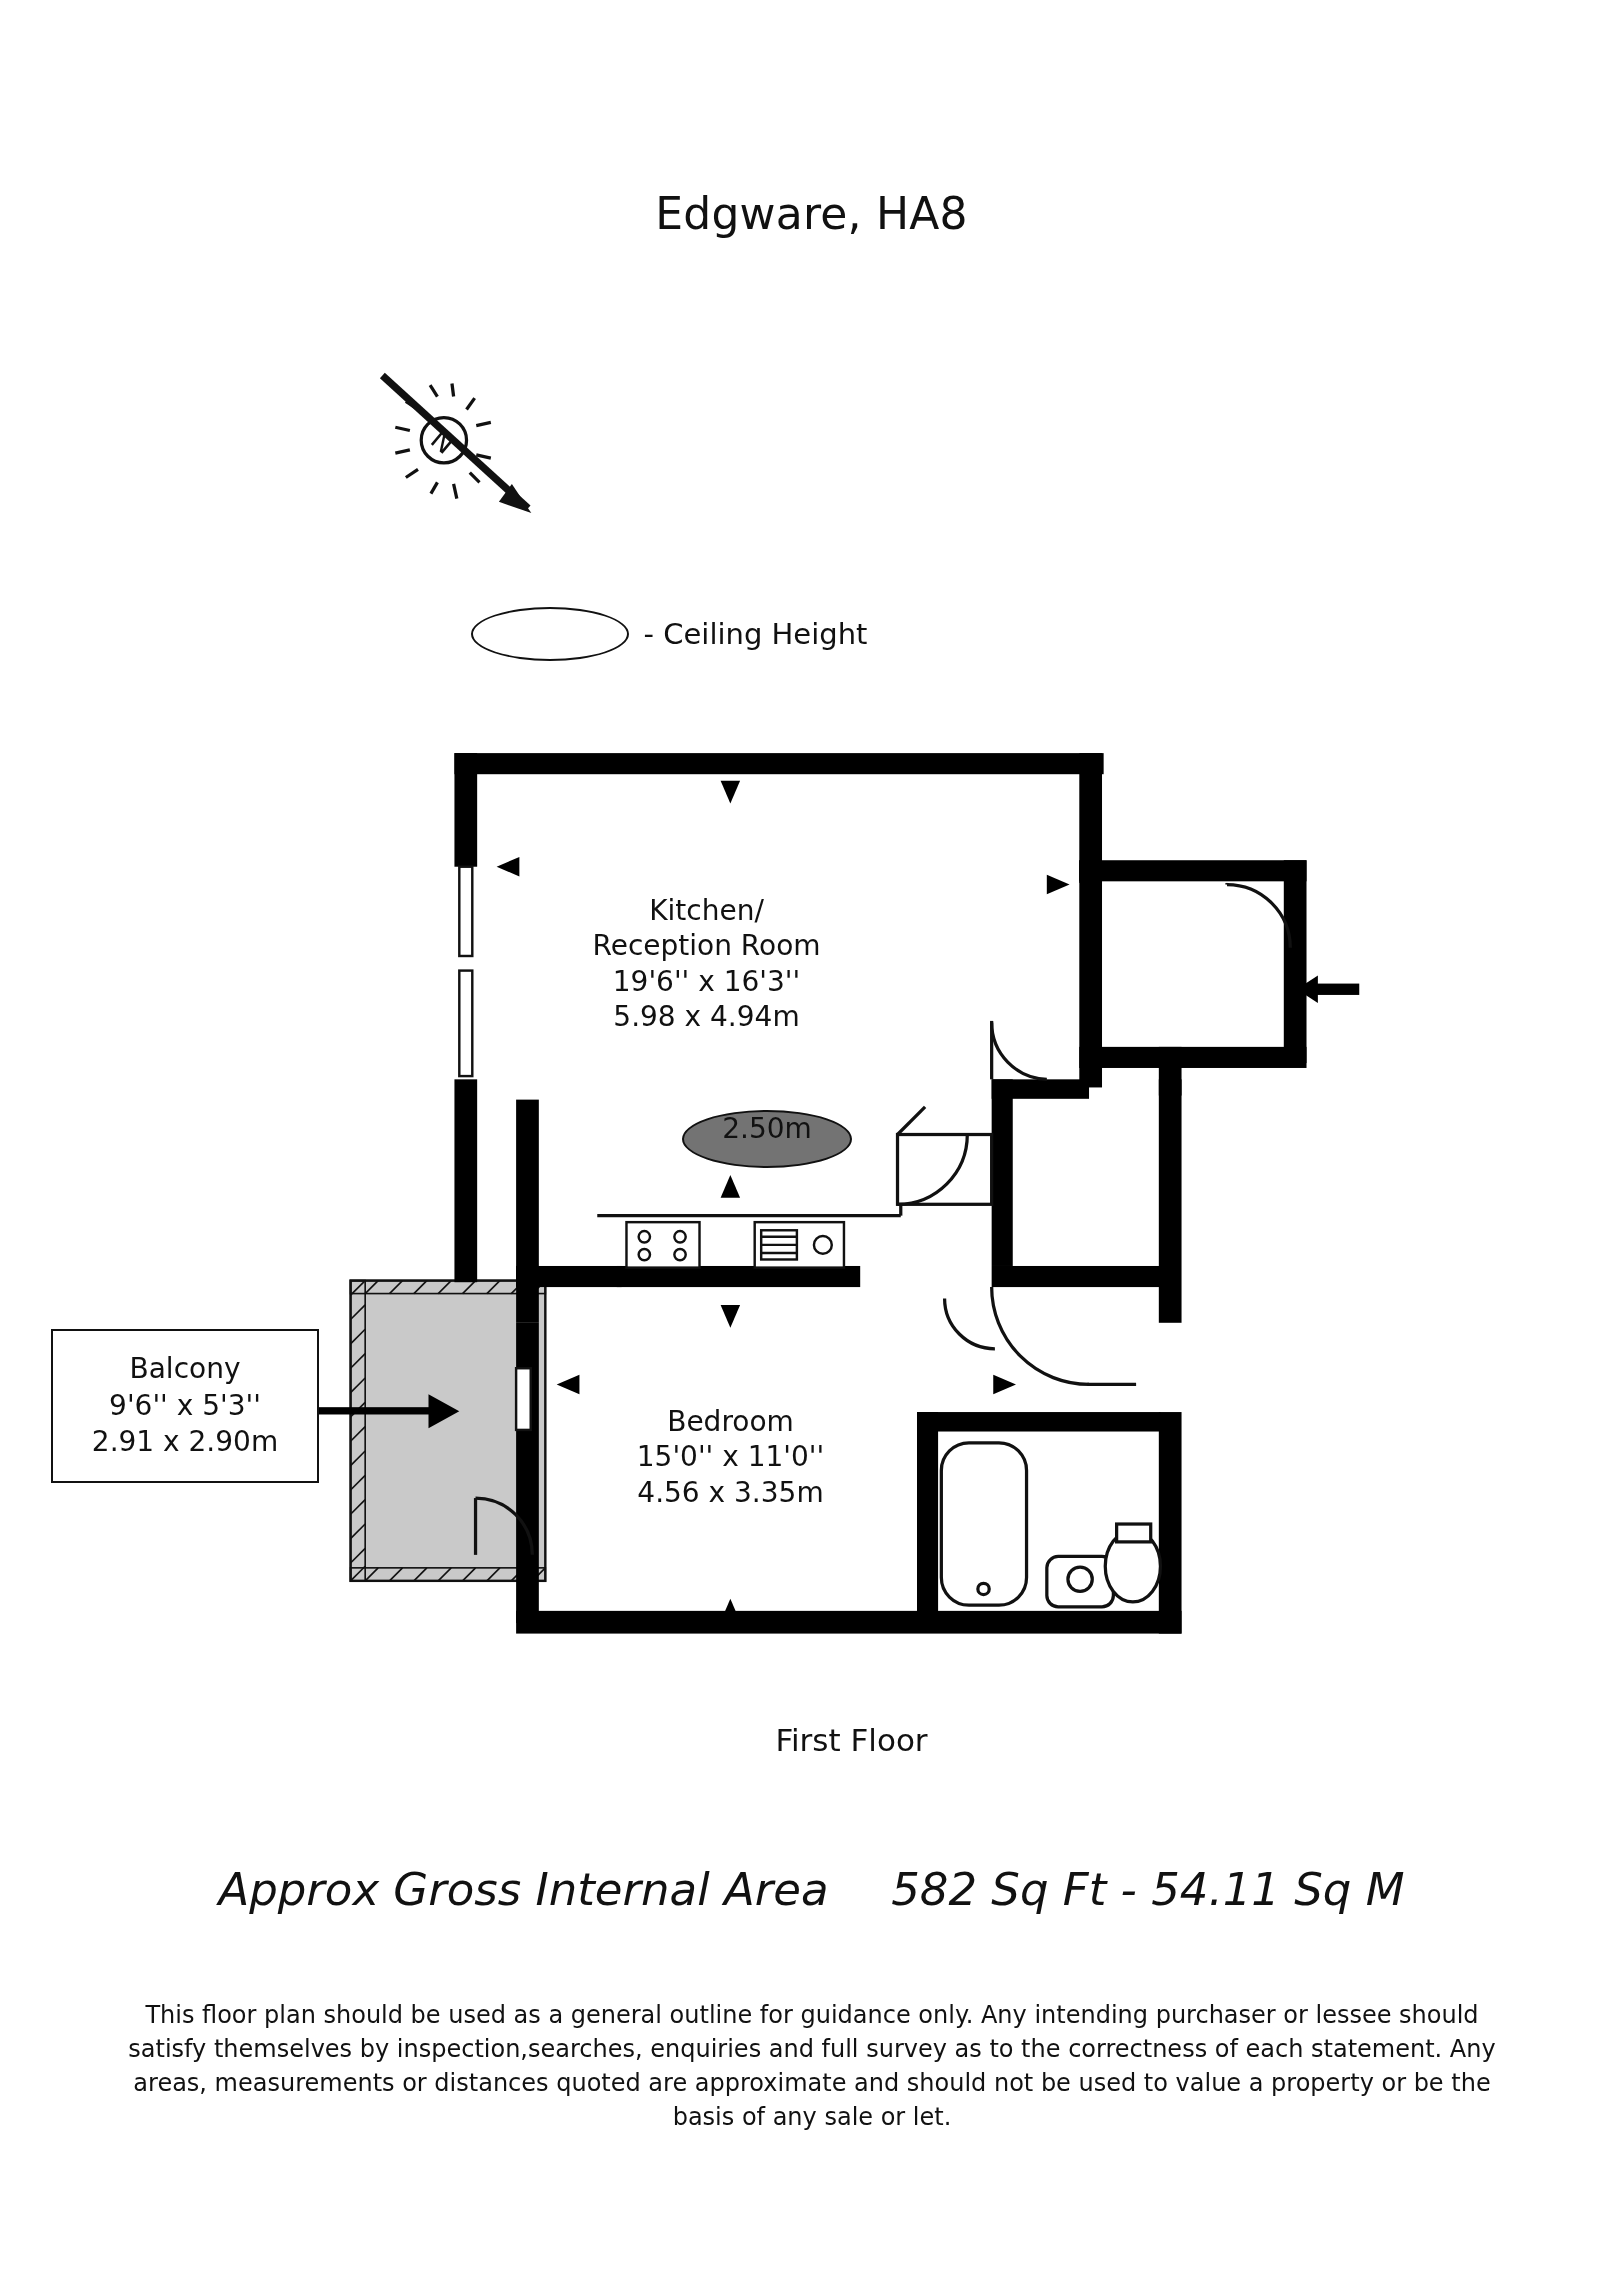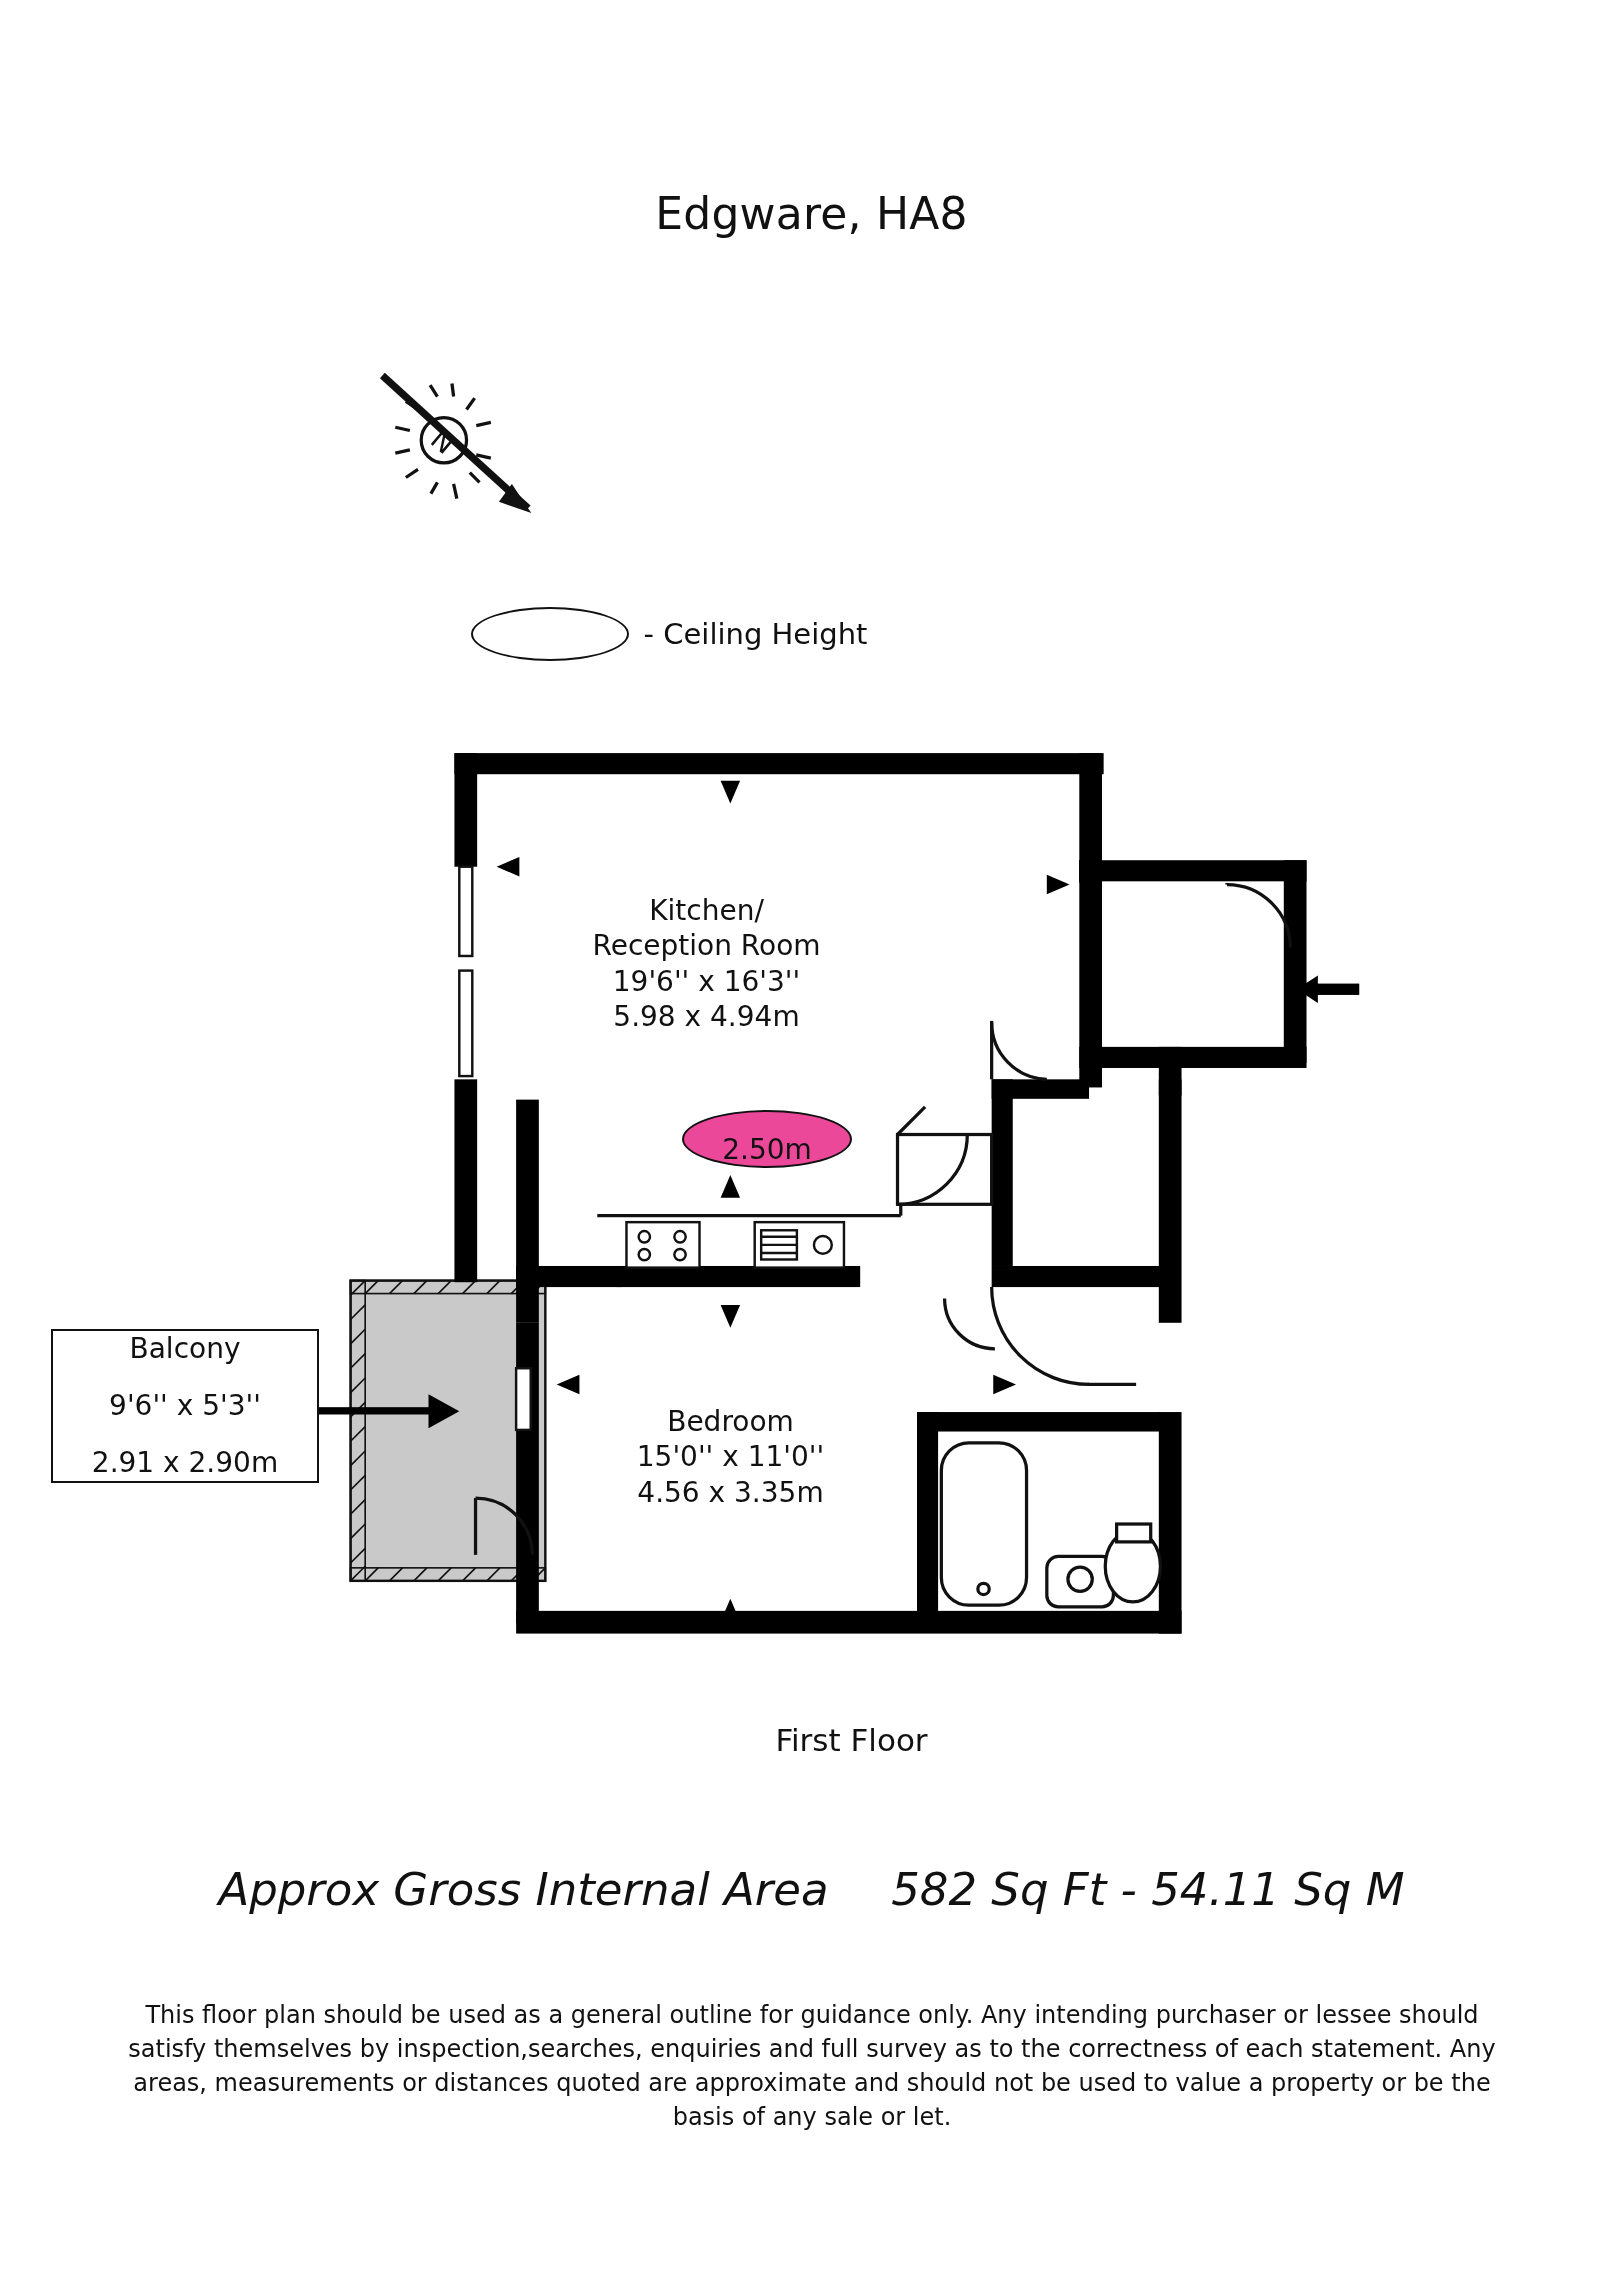--- a/index.html
+++ b/index.html
@@ -91,42 +91,42 @@
 
   #label-kitchen { left: 536px; top: 893px; width: 341px; }
   #label-bedroom { left: 568px; top: 1404px; width: 325px; }
 
   .ceiling-pill {
     position: absolute;
     width: 166px;
     height: 54px;
     border: 2.4px solid #111;
     border-radius: 50%;
-    background: #ec4899;
+    background: #737373;
     display: flex;
-    align-items: flex-end;
+    align-items: flex-start;
     justify-content: center;
     font-size: 28px;
     color: #111;
   }
   #ceiling-kitchen { left: 682px; top: 1110px; }
 
   
   #balcony-box {
     position: absolute;
     left: 51px;
     top: 1329px;
     width: 264px;
     height: 150px;
     border: 2.4px solid #111;
     background: #fff;
     display: flex;
     flex-direction: column;
     align-items: center;
-    justify-content: space-between;
+    justify-content: center;
     line-height: 1.3;
     font-size: 28px;
     color: #111;
   }
 
   
   #first-floor-caption {
     position: absolute;
     left: 0;
     top: 1722px;

